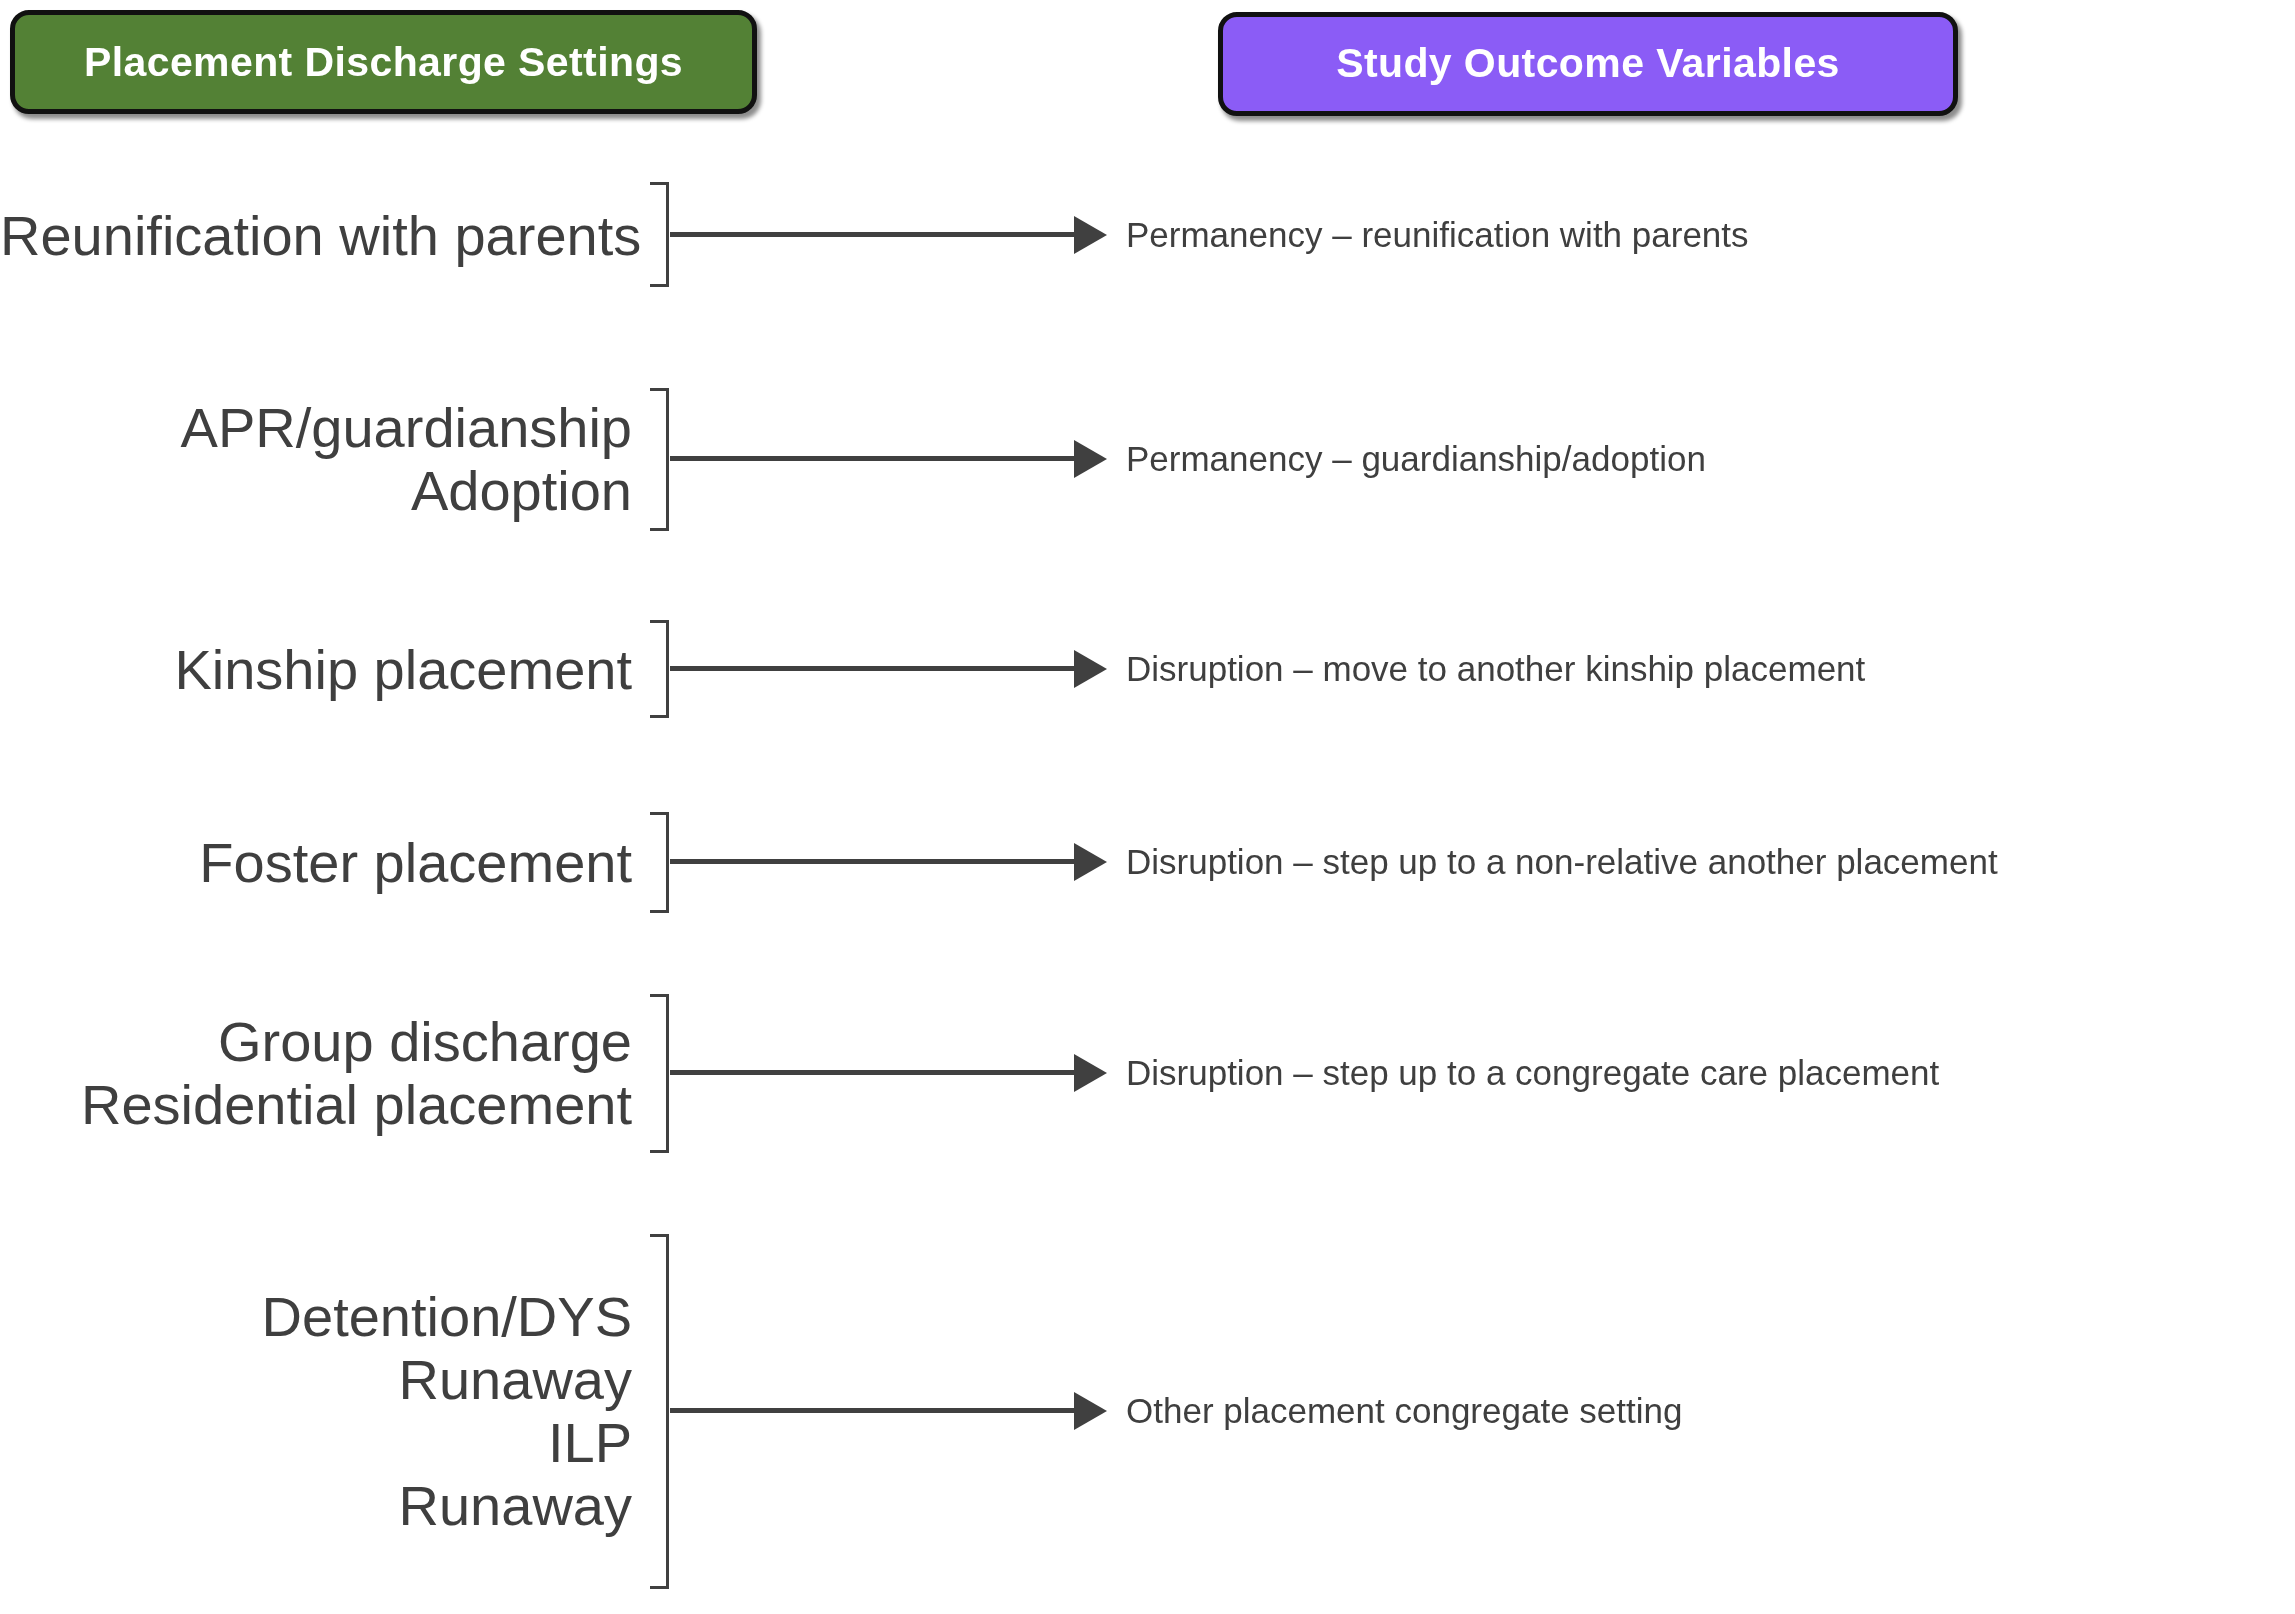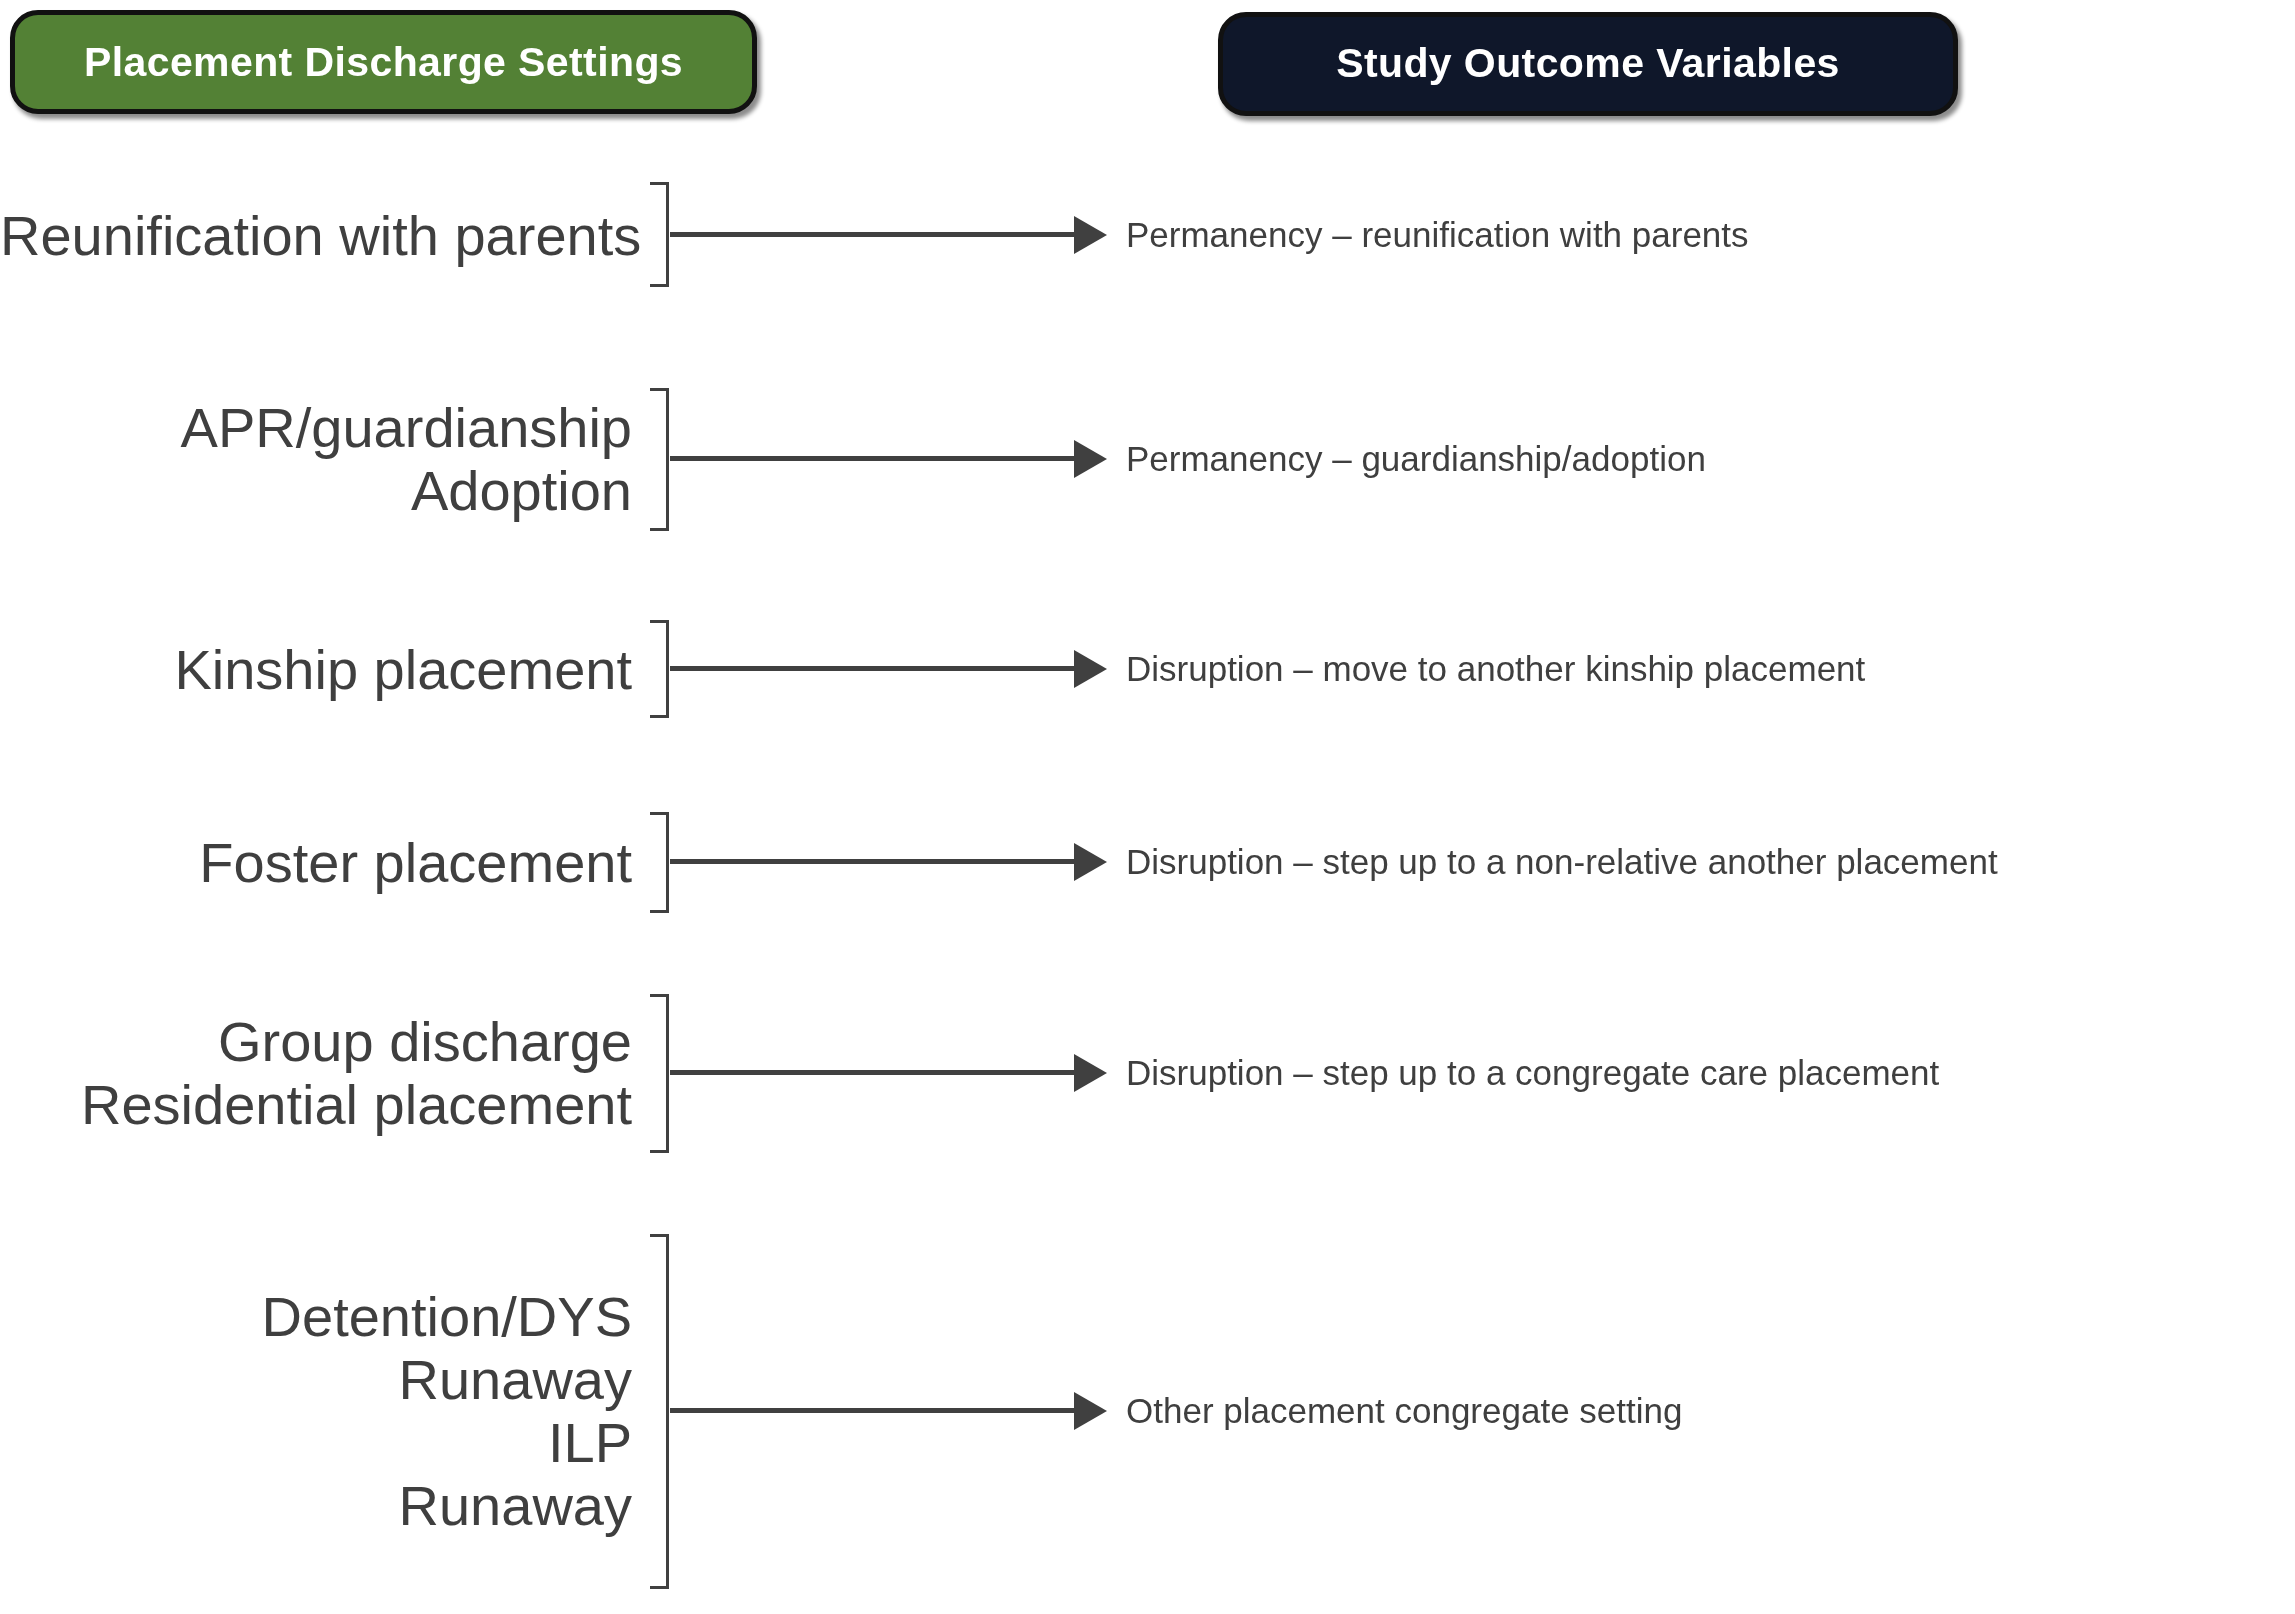--- a/index.html
+++ b/index.html
@@ -9,21 +9,21 @@
     font-family: "Liberation Sans", sans-serif;
     position: relative;
     overflow: hidden;
   }
   .canvas { position: absolute; left: 0; top: 0; width: 2295px; height: 1615px; }
 
   .header-box {
     position: absolute;
     height: 94px;
     border: 5.8px solid #111111;
-    border-radius: 28px;
+    border-radius: 19px;
     display: flex; align-items: center; justify-content: center;
     box-shadow: 3.6px 4.3px 4.3px rgba(0,0,0,0.45);
     box-sizing: content-box;
   }
   .header-box span {
     color: #ffffff;
     font-size: 41px;
     font-weight: bold;
     letter-spacing: 0.4px;
     white-space: nowrap;
@@ -70,21 +70,21 @@
 </style>
 </head>
 <body>
 
 <div class="canvas">
 
   <div id="hdr-left" class="header-box" style="background: rgb(83, 129, 53); border-color: rgb(17, 17, 17);">
     <span style="color: rgb(255, 255, 255);">Placement Discharge Settings</span>
   </div>
 
-  <div id="hdr-right" class="header-box" style="background: #0f172a; border-color: rgb(17, 17, 17);">
+  <div id="hdr-right" class="header-box" style="background: #8b5cf6; border-color: rgb(17, 17, 17);">
     <span style="color: rgb(255, 255, 255);">Study Outcome Variables</span>
   </div>
 
   <div id="rows-container">
       <div class="row" style="top: 235px;">
     <div class="settings-label">
           <div>Reunification with parents</div>
         </div>
     <div class="bracket" style="height: 105px; top: -53px; border-color: rgb(64, 64, 64);"></div>
     <div class="arrow-line" style="background: rgb(64, 64, 64);"></div>

